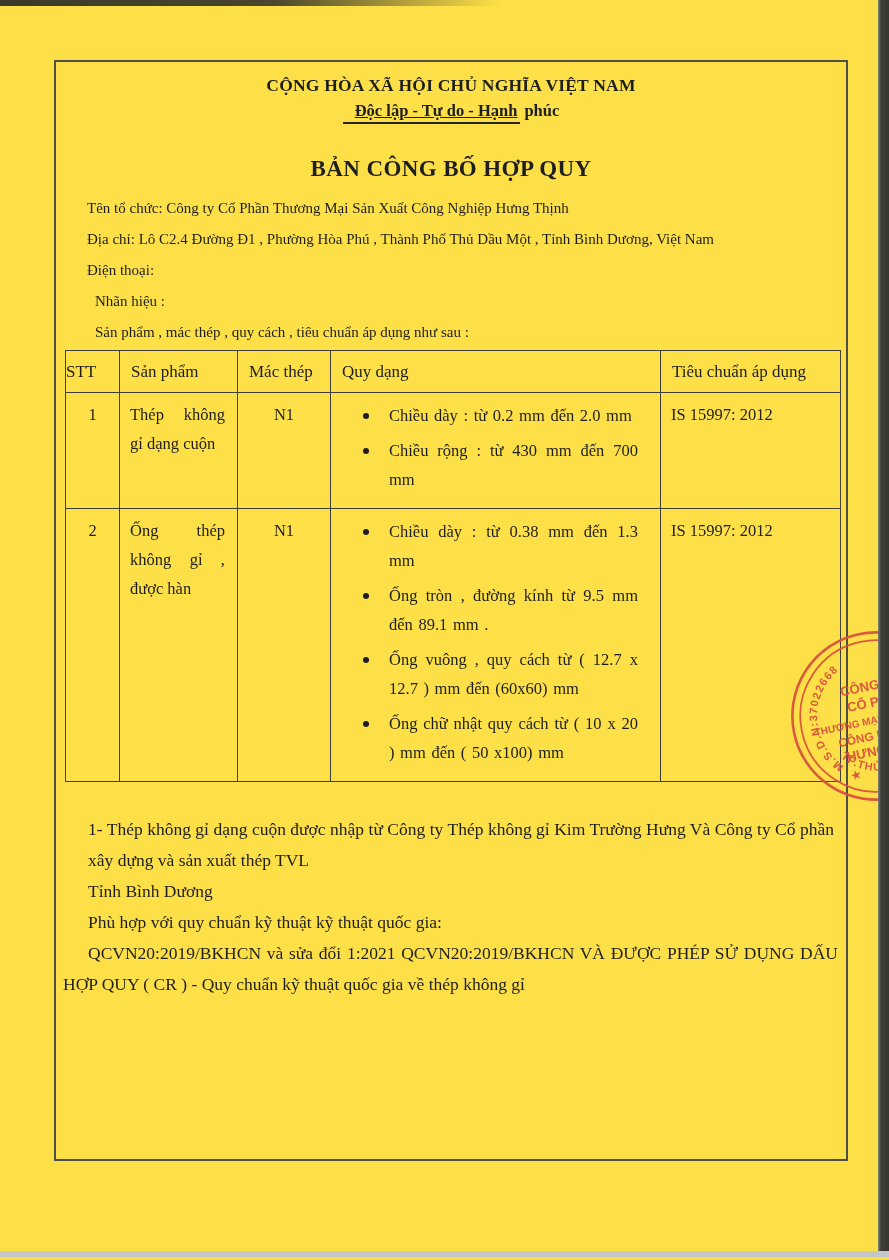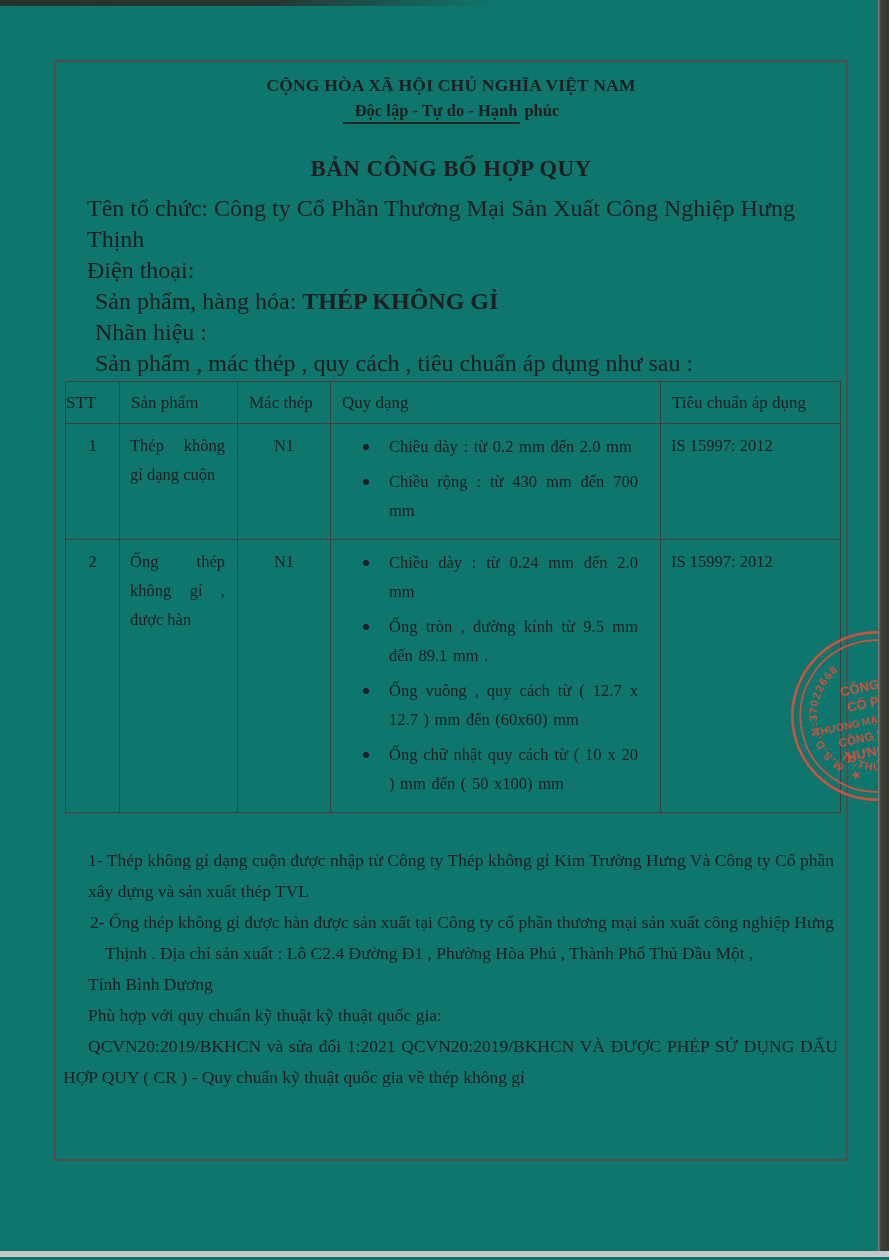--- a/index.html
+++ b/index.html
@@ -1,38 +1,38 @@
 <!DOCTYPE html>
 <html><head>
 <meta charset="utf-8">
 <style>
   html,body{margin:0;padding:0;background:#ffffff;}
   .scan{
-    position:relative;width:889px;height:1260px;background:#0f766e;
+    position:relative;width:889px;height:1260px;background:#fde047;
     overflow:hidden;font-family:"Liberation Serif",serif;color:#1e1e20;
   }
   
   .edge-top{position:absolute;left:0;top:0;width:500px;height:6px;z-index:10;
     background:linear-gradient(to right,rgba(43,43,39,.92) 0%,rgba(43,43,39,.85) 55%,rgba(43,43,39,0) 100%);}
   .edge-right{position:absolute;right:0;top:0;width:11px;height:1253px;z-index:10;
     background:linear-gradient(to right,#83857c 0px,#3d3f38 3px,#35372f 100%);}
   .edge-bottom{position:absolute;left:0;top:1251px;width:889px;height:6px;z-index:10;background:#c5c8c9;}
 
   .frame{
     position:absolute;left:54px;top:60px;width:794px;height:1101px;
     border:2px solid #4e4e4a;box-sizing:border-box;z-index:1;
   }
   .nat-title{text-align:center;font-weight:bold;font-size:17.5px;margin:13px 0 0 0;letter-spacing:.2px;}
   .motto{text-align:center;font-weight:bold;font-size:16.5px;margin:5px 0 0 0;}
-  .motto .ul{display:inline-block;border-bottom:2px solid #252525;padding:0 3px 1px 12px;}
+  .motto .ul{display:inline-block;border-bottom:2px solid #252525;padding:0 3px 1px 12px;text-decoration:underline;}
   .motto .tail{padding-left:4px;}
   .doc-title{text-align:center;font-weight:bold;font-size:23px;margin:32px 0 0 0;letter-spacing:.4px;}
   .doc-num{text-align:center;font-size:17.5px;margin:8px 0 0 0;}
 
-  .info{margin:11px 14px 0 31px;font-size:24px;line-height:31px;}
+  .info{margin:11px 14px 0 31px;font-size:15px;line-height:31px;}
   .info p{margin:0;}
   .info p.indent{margin-left:8px;}
   .bold{font-weight:bold;}
 
   table.products{border-collapse:collapse;margin:2px 0 0 9px;width:775px;font-size:16.5px;table-layout:fixed;}
   table.products th,table.products td{border:1.6px solid #3e3e3c;}
   table.products th{font-weight:normal;text-align:left;height:41px;vertical-align:middle;padding:0 0 0 11px;font-size:17px;}
   table.products th.c{text-align:left;padding:0;}
   table.products td{vertical-align:top;padding:7px 4px 8px 10px;line-height:29px;}
   table.products td.c{text-align:center;padding-left:0;padding-right:0;}
@@ -58,22 +58,22 @@
 
   <div class="frame">
 
     <p class="nat-title">CỘNG HÒA XÃ HỘI CHỦ NGHĨA VIỆT NAM</p>
     <p class="motto"><span class="ul">Độc lập - Tự do - Hạnh</span><span class="tail">phúc</span></p>
 
     <p class="doc-title">BẢN CÔNG BỐ HỢP QUY</p>
 
     <div class="info">
       <p>Tên tổ chức: Công ty Cổ Phần Thương Mại Sản Xuất Công Nghiệp Hưng Thịnh</p>
+      <p>Địa chỉ: Lô C2.4 Đường Đ1 , Phường Hòa Phú , Thành Phố Thủ Dầu Một , Tỉnh Bình Dương, Việt Nam</p>
       <p>Điện thoại:</p>
-      <p class="indent"><span>Sản phẩm, hàng hóa: </span><span class="bold">THÉP KHÔNG GỈ</span></p>
       <p class="indent">Nhãn hiệu :</p>
       <p class="indent">Sản phẩm , mác thép , quy cách , tiêu chuẩn áp dụng như sau :</p>
     </div>
 
     <table class="products">
       <colgroup>
           <col style="width:54px">
           <col style="width:118px">
           <col style="width:93px">
           <col style="width:330px">
@@ -98,34 +98,33 @@
           </ul>
         </td>
         <td>IS 15997: 2012</td>
       </tr>
       <tr style="height:230px">
         <td class="c">2</td>
         <td class="product">Ống thép không gỉ , được hàn</td>
         <td class="c">N1</td>
         <td>
           <ul class="specs">
-            <li>Chiều dày : từ 0.24 mm đến 2.0 mm</li>
+            <li>Chiều dày : từ 0.38 mm đến 1.3 mm</li>
             <li>Ống tròn , đường kính từ 9.5 mm đến 89.1 mm .</li>
             <li>Ống vuông , quy cách từ ( 12.7 x 12.7 ) mm đến (60x60) mm</li>
             <li>Ống chữ nhật quy cách từ ( 10 x 20 ) mm đến ( 50 x100) mm</li>
           </ul>
         </td>
         <td>IS 15997: 2012</td>
       </tr>
     </tbody>
       </table>
 
     <div class="notes">
       <p class="note1">1- Thép không gỉ dạng cuộn được nhập từ Công ty Thép không gỉ Kim Trường Hưng Và Công ty Cổ phần xây dựng và sản xuất thép TVL</p>
-      <p class="note2">2- Ống thép không gỉ được hàn được sản xuất tại Công ty cổ phần thương mại sản xuất công nghiệp Hưng Thịnh . Địa chỉ sản xuất : Lô C2.4 Đường Đ1 , Phường Hòa Phú , Thành Phố Thủ Dầu Một ,</p>
       <p>Tỉnh Bình Dương</p>
       <p>Phù hợp với quy chuẩn kỹ thuật kỹ thuật quốc gia:</p>
       <p class="standard">QCVN20:2019/BKHCN  và  sửa  đổi  1:2021  QCVN20:2019/BKHCN  VÀ  ĐƯỢC PHÉP SỬ DỤNG DẤU HỢP QUY ( CR ) -  Quy chuẩn kỹ thuật quốc gia về thép không gỉ</p>
     </div>
 
   </div>
 
   <svg class="stamp" viewBox="0 0 200 200" width="176" height="176">
     <g fill="none" stroke="#d94f3d">
       <circle cx="100" cy="100" r="95" stroke-width="3"></circle>

